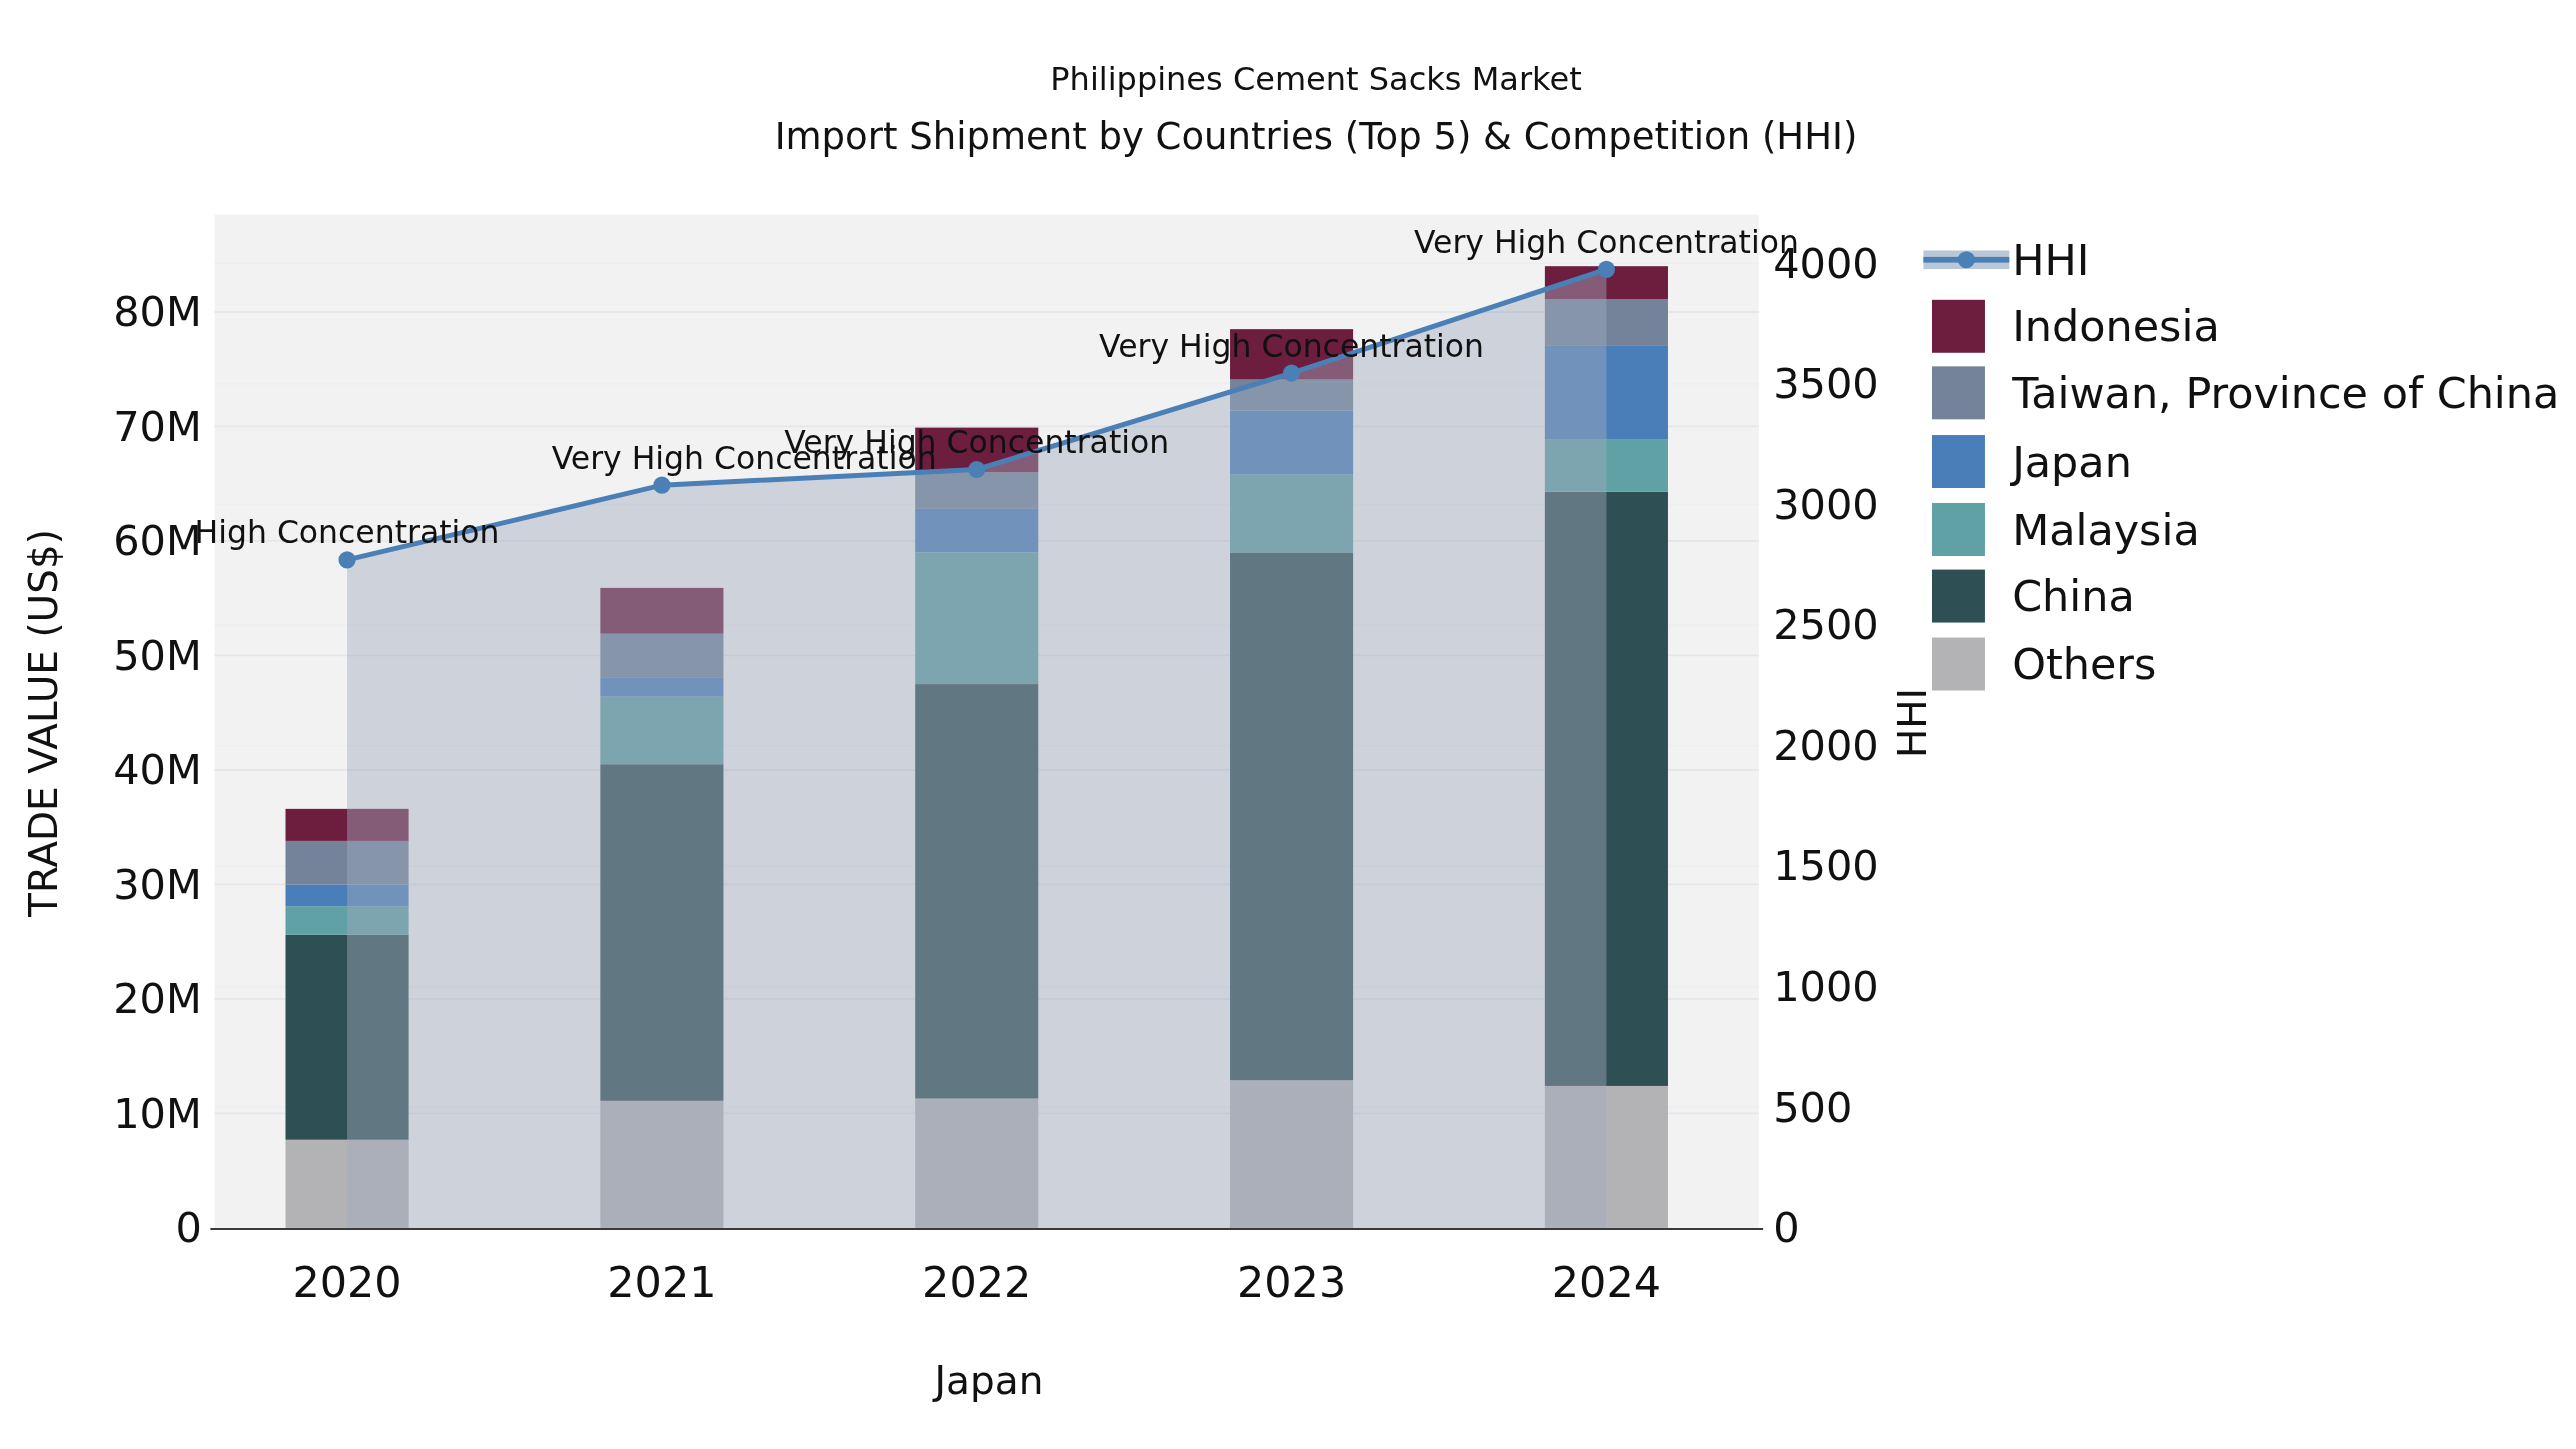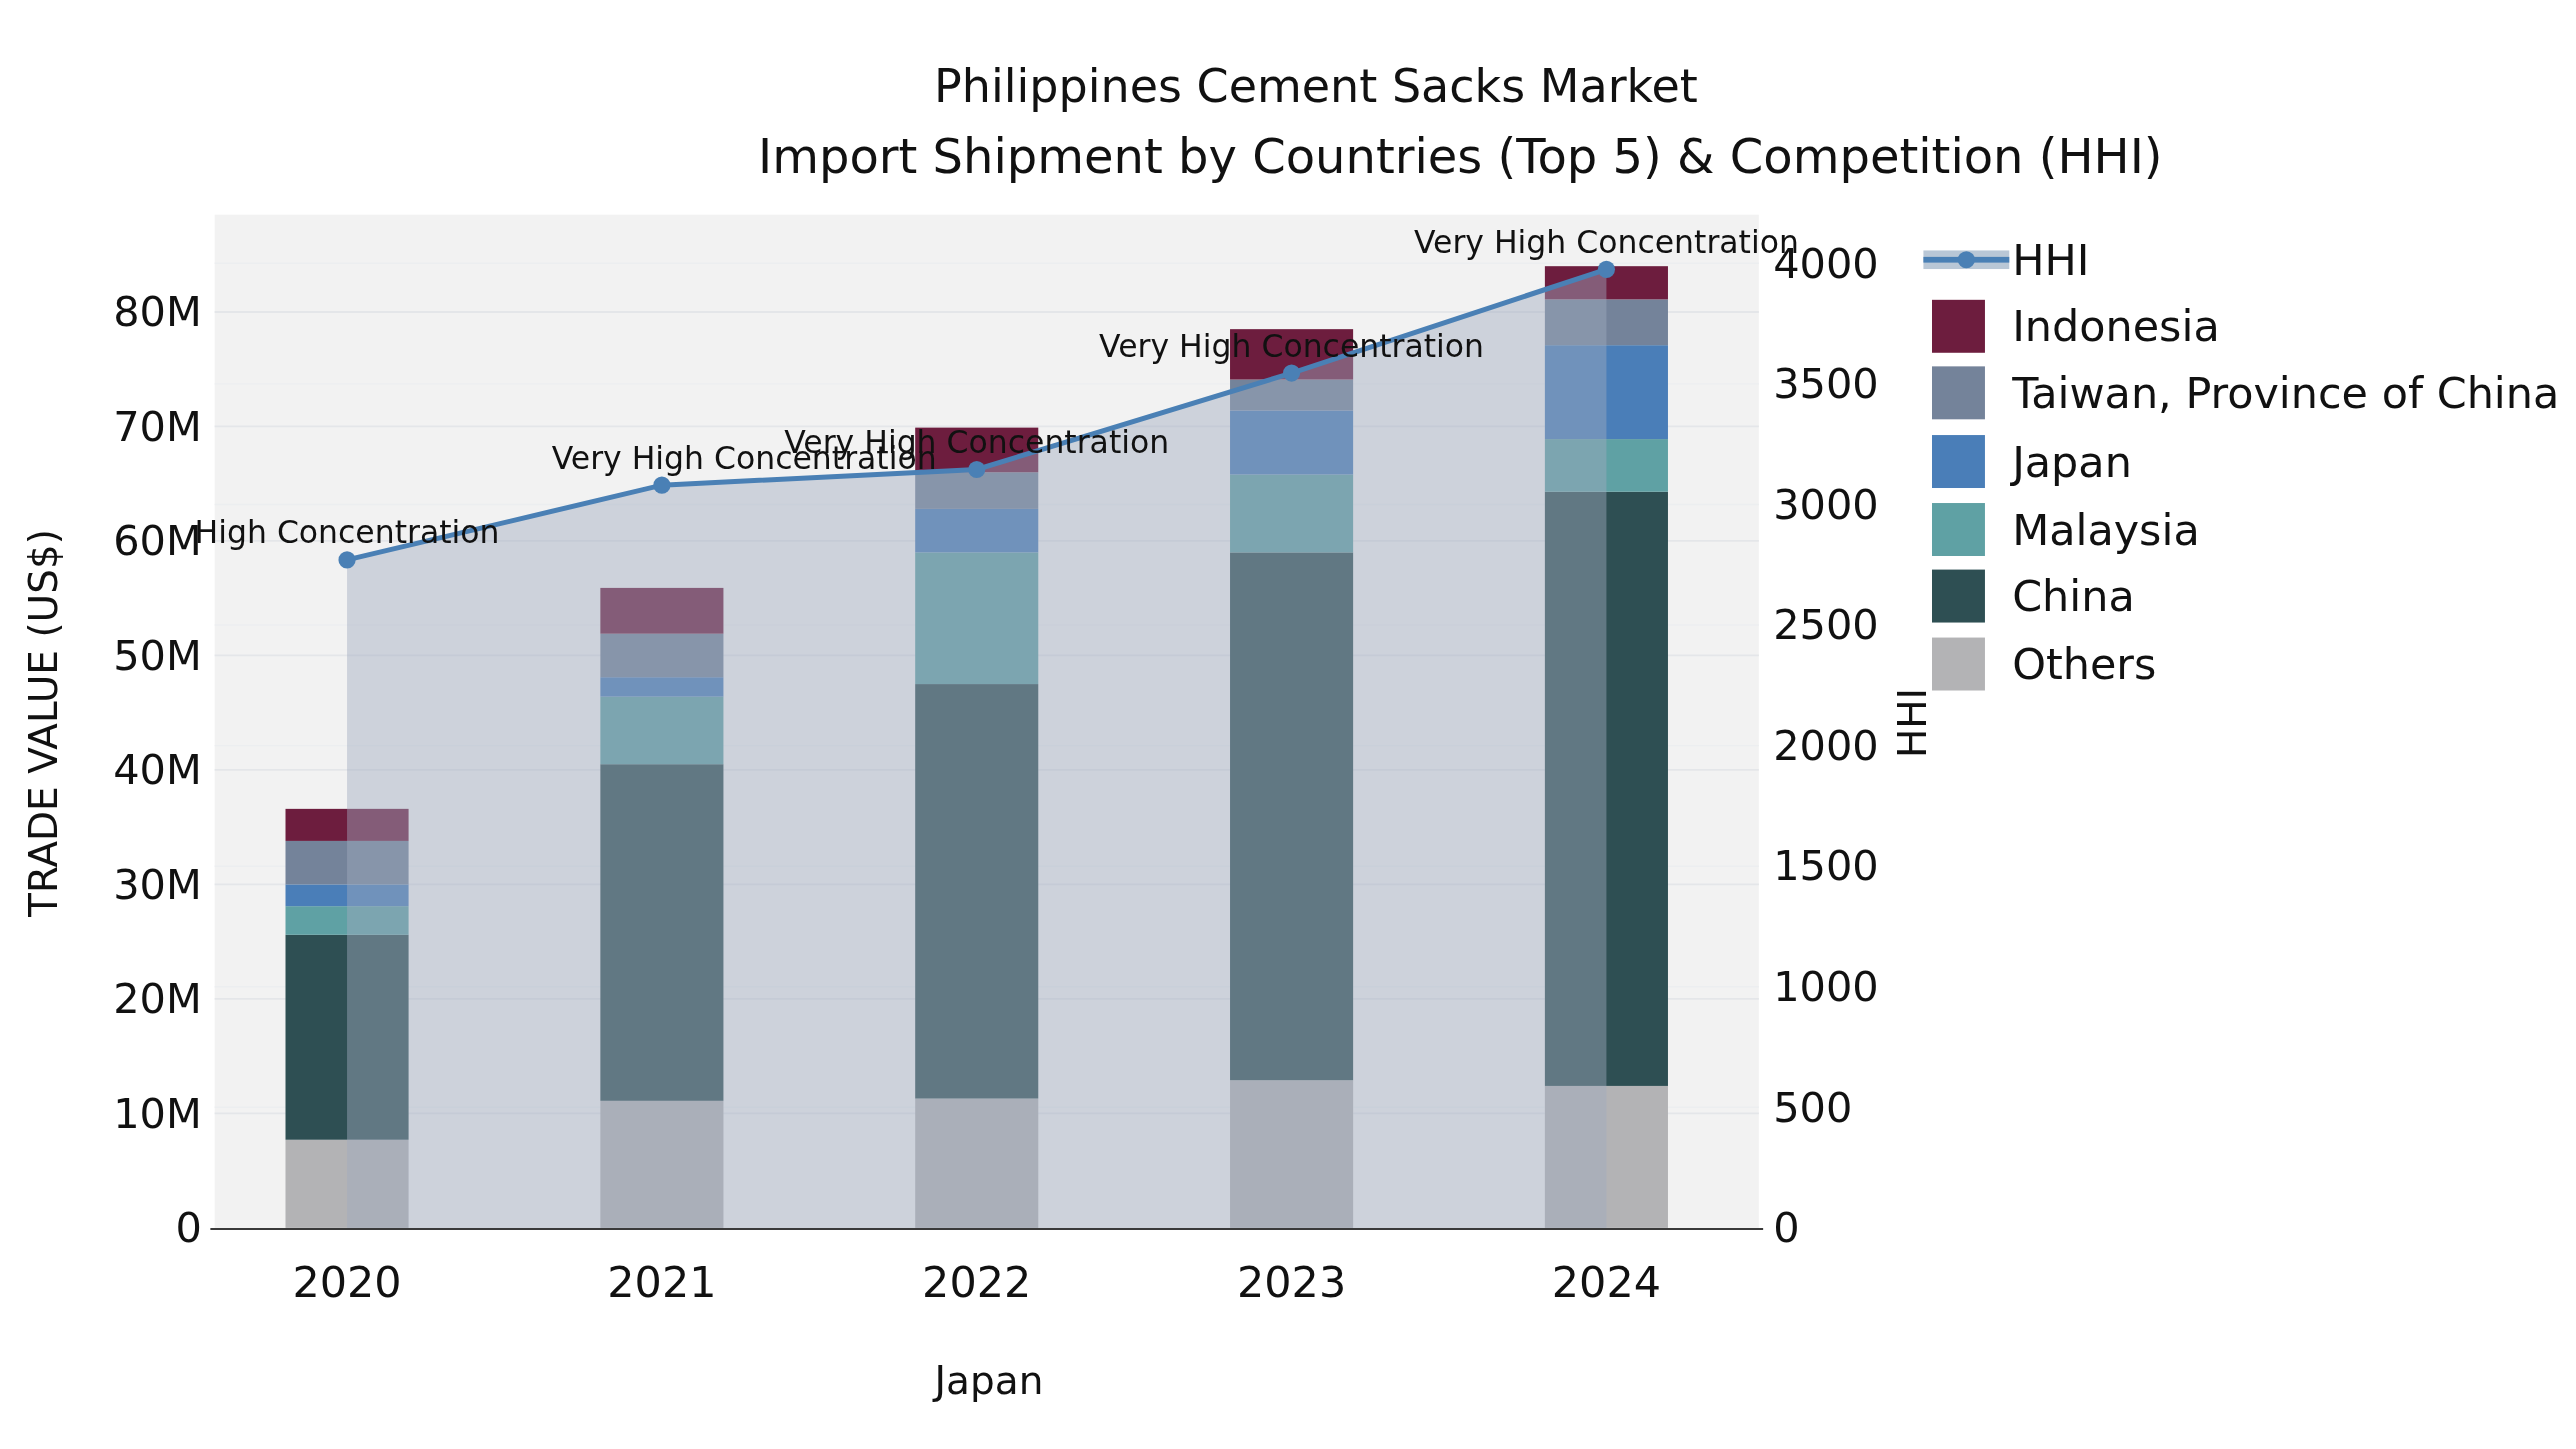--- a/index.html
+++ b/index.html
@@ -1,20 +1,20 @@
 <!DOCTYPE html>
 <html style="font-size:11.4px"><head>
 <meta charset="utf-8">
 <style>
   html,body{margin:0;padding:0;background:#ffffff;}
   body{font-family:"DejaVu Sans","Liberation Sans",sans-serif;}
   .figure{position:relative;width:2576px;height:1449px;background:#ffffff;overflow:hidden;}
   .title{position:absolute;left:758px;top:63px;width:1116px;text-align:center;color:#111;}
-  .title .t1{font-size:46px;line-height:1.0;}
-  .title .t2{font-size:48px;line-height:1.0;margin-top:23px;white-space:nowrap;text-align:right;}
+  .title .t1{font-size:32px;line-height:1.0;}
+  .title .t2{font-size:37px;line-height:1.0;margin-top:23px;white-space:nowrap;}
   .axlabel{position:absolute;color:#111;font-size:39px;white-space:nowrap;}
   .ylab-left{left:43px;top:723px;transform:translate(-50%,-50%) rotate(-90deg);}
   .ylab-right{left:1912px;top:723px;transform:translate(-50%,-50%) rotate(-90deg);}
   .xlab{left:989px;top:1358px;transform:translateX(-50%);}
   svg text{font-family:"DejaVu Sans","Liberation Sans",sans-serif;}
 </style>
 </head>
 <body>
 
 <div class="figure">

